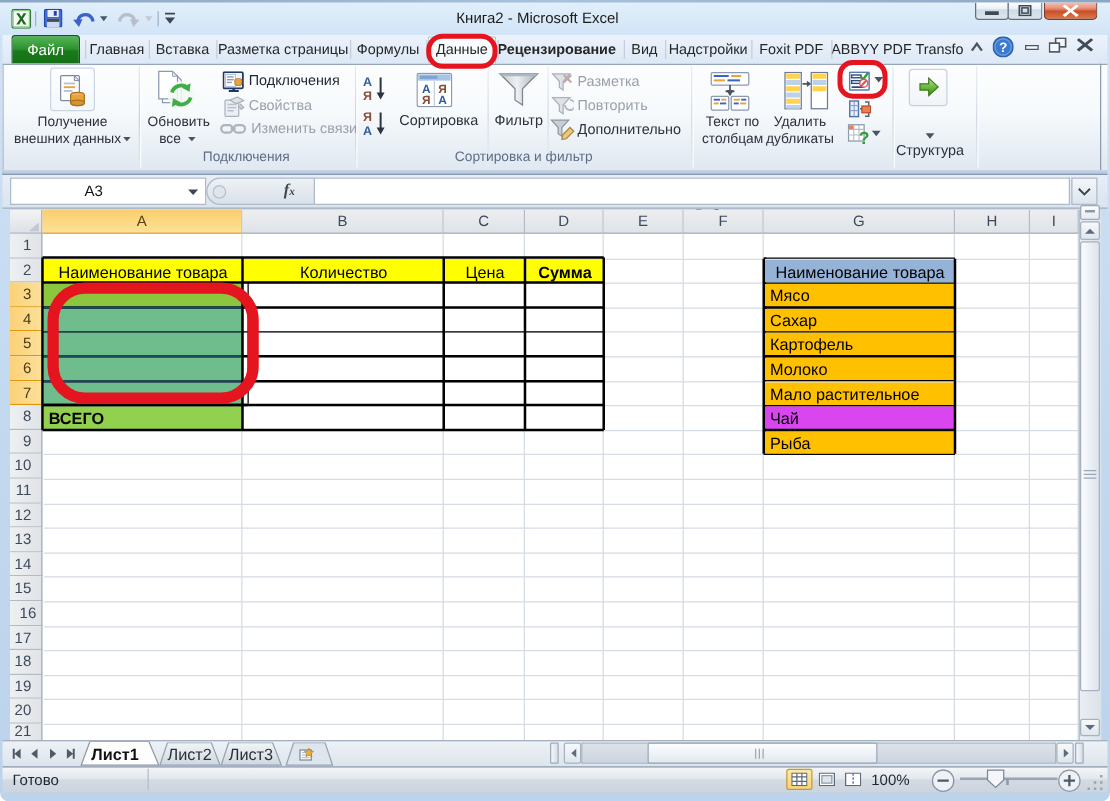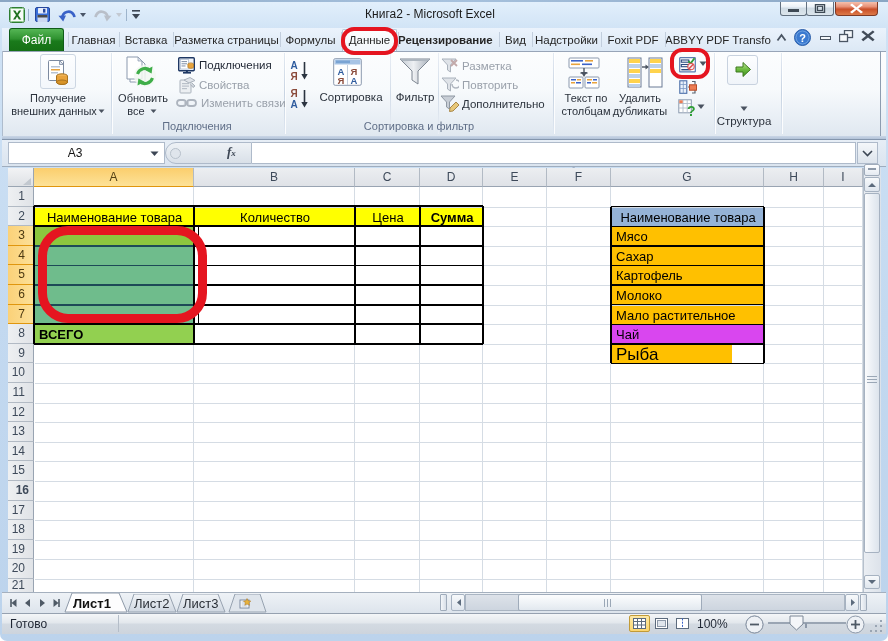--- a/index.html
+++ b/index.html
@@ -342,21 +342,21 @@
 <div style="position:absolute;left:8px;top:285.0px;width:26px;height:19.6px;background:linear-gradient(90deg,#fbd178,#fce098);border-right:1px solid #99a4b2;border-bottom:1px solid #e0960e;color:#4c3a12;font-size:12px;text-align:right;padding-right:8px;line-height:19px;overflow:hidden;">6</div>
 <div style="position:absolute;left:8px;top:304.6px;width:26px;height:19.6px;background:linear-gradient(90deg,#fbd178,#fce098);border-right:1px solid #99a4b2;border-bottom:1px solid #e0960e;color:#4c3a12;font-size:12px;text-align:right;padding-right:8px;line-height:19px;overflow:hidden;">7</div>
 <div style="position:absolute;left:8px;top:324.2px;width:26px;height:19.6px;background:linear-gradient(90deg,#eef0f2,#e0e3e7);border-right:1px solid #99a4b2;border-bottom:1px solid #b2bac4;color:#3e4a5a;font-size:12px;text-align:right;padding-right:8px;line-height:19px;overflow:hidden;">8</div>
 <div style="position:absolute;left:8px;top:343.8px;width:26px;height:19.6px;background:linear-gradient(90deg,#eef0f2,#e0e3e7);border-right:1px solid #99a4b2;border-bottom:1px solid #b2bac4;color:#3e4a5a;font-size:12px;text-align:right;padding-right:8px;line-height:19px;overflow:hidden;">9</div>
 <div style="position:absolute;left:8px;top:363.4px;width:26px;height:19.6px;background:linear-gradient(90deg,#eef0f2,#e0e3e7);border-right:1px solid #99a4b2;border-bottom:1px solid #b2bac4;color:#3e4a5a;font-size:12px;text-align:right;padding-right:8px;line-height:19px;overflow:hidden;">10</div>
 <div style="position:absolute;left:8px;top:383.0px;width:26px;height:19.6px;background:linear-gradient(90deg,#eef0f2,#e0e3e7);border-right:1px solid #99a4b2;border-bottom:1px solid #b2bac4;color:#3e4a5a;font-size:12px;text-align:right;padding-right:8px;line-height:19px;overflow:hidden;">11</div>
 <div style="position:absolute;left:8px;top:402.6px;width:26px;height:19.6px;background:linear-gradient(90deg,#eef0f2,#e0e3e7);border-right:1px solid #99a4b2;border-bottom:1px solid #b2bac4;color:#3e4a5a;font-size:12px;text-align:right;padding-right:8px;line-height:19px;overflow:hidden;">12</div>
 <div style="position:absolute;left:8px;top:422.2px;width:26px;height:19.6px;background:linear-gradient(90deg,#eef0f2,#e0e3e7);border-right:1px solid #99a4b2;border-bottom:1px solid #b2bac4;color:#3e4a5a;font-size:12px;text-align:right;padding-right:8px;line-height:19px;overflow:hidden;">13</div>
 <div style="position:absolute;left:8px;top:441.8px;width:26px;height:19.6px;background:linear-gradient(90deg,#eef0f2,#e0e3e7);border-right:1px solid #99a4b2;border-bottom:1px solid #b2bac4;color:#3e4a5a;font-size:12px;text-align:right;padding-right:8px;line-height:19px;overflow:hidden;">14</div>
 <div style="position:absolute;left:8px;top:461.4px;width:26px;height:19.6px;background:linear-gradient(90deg,#eef0f2,#e0e3e7);border-right:1px solid #99a4b2;border-bottom:1px solid #b2bac4;color:#3e4a5a;font-size:12px;text-align:right;padding-right:8px;line-height:19px;overflow:hidden;">15</div>
-<div style="position:absolute;left:8px;top:481.0px;width:26px;height:19.6px;background:linear-gradient(90deg,#eef0f2,#e0e3e7);border-right:1px solid #99a4b2;border-bottom:1px solid #b2bac4;color:#3e4a5a;font-size:12px;text-align:right;padding-right:4px;line-height:19px;overflow:hidden;font-weight:bold;">16</div>
+<div style="position:absolute;left:8px;top:481.0px;width:26px;height:19.6px;background:linear-gradient(90deg,#eef0f2,#e0e3e7);border-right:1px solid #99a4b2;border-bottom:1px solid #b2bac4;color:#3e4a5a;font-size:12px;text-align:right;padding-right:4px;line-height:19px;overflow:hidden;">16</div>
 <div style="position:absolute;left:8px;top:500.6px;width:26px;height:19.6px;background:linear-gradient(90deg,#eef0f2,#e0e3e7);border-right:1px solid #99a4b2;border-bottom:1px solid #b2bac4;color:#3e4a5a;font-size:12px;text-align:right;padding-right:8px;line-height:19px;overflow:hidden;">17</div>
 <div style="position:absolute;left:8px;top:520.2px;width:26px;height:19.6px;background:linear-gradient(90deg,#eef0f2,#e0e3e7);border-right:1px solid #99a4b2;border-bottom:1px solid #b2bac4;color:#3e4a5a;font-size:12px;text-align:right;padding-right:8px;line-height:19px;overflow:hidden;">18</div>
 <div style="position:absolute;left:8px;top:539.8px;width:26px;height:19.6px;background:linear-gradient(90deg,#eef0f2,#e0e3e7);border-right:1px solid #99a4b2;border-bottom:1px solid #b2bac4;color:#3e4a5a;font-size:12px;text-align:right;padding-right:8px;line-height:19px;overflow:hidden;">19</div>
 <div style="position:absolute;left:8px;top:559.4px;width:26px;height:19.6px;background:linear-gradient(90deg,#eef0f2,#e0e3e7);border-right:1px solid #99a4b2;border-bottom:1px solid #b2bac4;color:#3e4a5a;font-size:12px;text-align:right;padding-right:8px;line-height:19px;overflow:hidden;">20</div>
 <div style="position:absolute;left:8px;top:579.0px;width:26px;height:13.5px;background:linear-gradient(90deg,#eef0f2,#e0e3e7);border-right:1px solid #99a4b2;border-bottom:1px solid #b2bac4;color:#3e4a5a;font-size:12px;text-align:right;padding-right:8px;line-height:12px;overflow:hidden;">21</div>
 <div style="position:absolute;left:193px;top:187px;width:1px;height:405px;background:#d5dce4;"></div>
 <div style="position:absolute;left:354px;top:187px;width:1px;height:405px;background:#d5dce4;"></div>
 <div style="position:absolute;left:419px;top:187px;width:1px;height:405px;background:#d5dce4;"></div>
 <div style="position:absolute;left:482px;top:187px;width:1px;height:405px;background:#d5dce4;"></div>
 <div style="position:absolute;left:546px;top:187px;width:1px;height:405px;background:#d5dce4;"></div>
@@ -394,21 +394,21 @@
 <div style="position:absolute;left:35px;top:286.0px;width:159px;height:18.6px;font-size:13px;color:#000;line-height:19px;white-space:nowrap;overflow:hidden;background:#6fbc8c;text-align:center;"></div>
 <div style="position:absolute;left:35px;top:305.6px;width:159px;height:18.6px;font-size:13px;color:#000;line-height:19px;white-space:nowrap;overflow:hidden;background:#6fbc8c;text-align:center;"></div>
 <div style="position:absolute;left:35px;top:325.2px;width:159px;height:18.6px;font-size:13px;color:#000;line-height:19px;white-space:nowrap;overflow:hidden;background:#92d050;font-weight:bold;padding-left:4px;">ВСЕГО</div>
 <div style="position:absolute;left:612px;top:207.6px;width:152px;height:18.6px;font-size:13px;color:#000;line-height:19px;white-space:nowrap;overflow:hidden;background:#95b3d7;text-align:center;">Наименование товара</div>
 <div style="position:absolute;left:612px;top:227.2px;width:152px;height:18.6px;font-size:13px;color:#000;line-height:19px;white-space:nowrap;overflow:hidden;background:#ffc000;padding-left:4px;">Мясо</div>
 <div style="position:absolute;left:612px;top:246.8px;width:152px;height:18.6px;font-size:13px;color:#000;line-height:19px;white-space:nowrap;overflow:hidden;background:#ffc000;padding-left:4px;">Сахар</div>
 <div style="position:absolute;left:612px;top:266.4px;width:152px;height:18.6px;font-size:13px;color:#000;line-height:19px;white-space:nowrap;overflow:hidden;background:#ffc000;padding-left:4px;">Картофель</div>
 <div style="position:absolute;left:612px;top:286.0px;width:152px;height:18.6px;font-size:13px;color:#000;line-height:19px;white-space:nowrap;overflow:hidden;background:#ffc000;padding-left:4px;">Молоко</div>
 <div style="position:absolute;left:612px;top:305.6px;width:152px;height:18.6px;font-size:13px;color:#000;line-height:19px;white-space:nowrap;overflow:hidden;background:#ffc000;padding-left:4px;">Мало растительное</div>
 <div style="position:absolute;left:612px;top:325.2px;width:152px;height:18.6px;font-size:13px;color:#000;line-height:19px;white-space:nowrap;overflow:hidden;background:#d946ef;padding-left:4px;">Чай</div>
-<div style="position:absolute;left:612px;top:344.8px;width:120px;height:18.6px;font-size:17px;color:#000;line-height:19px;white-space:nowrap;overflow:hidden;background:#ffc000;padding-left:4px;">Рыба</div>
+<div style="position:absolute;left:612px;top:344.8px;width:152px;height:18.6px;font-size:13px;color:#000;line-height:19px;white-space:nowrap;overflow:hidden;background:#ffc000;padding-left:4px;">Рыба</div>
 <div style="position:absolute;left:34px;top:204.6px;width:449px;height:2.5px;background:#000;"></div>
 <div style="position:absolute;left:34px;top:225.4px;width:449px;height:1.8px;background:#000;"></div>
 <div style="position:absolute;left:34px;top:245.0px;width:449px;height:1.8px;background:#000;"></div>
 <div style="position:absolute;left:34px;top:264.6px;width:449px;height:1.8px;background:#000;"></div>
 <div style="position:absolute;left:34px;top:284.2px;width:449px;height:1.8px;background:#000;"></div>
 <div style="position:absolute;left:34px;top:303.8px;width:449px;height:1.8px;background:#000;"></div>
 <div style="position:absolute;left:34px;top:323.4px;width:449px;height:1.8px;background:#000;"></div>
 <div style="position:absolute;left:34px;top:343.0px;width:449px;height:1.8px;background:#000;"></div>
 <div style="position:absolute;left:33.2px;top:205.6px;width:1.8px;height:138.2px;background:#000;"></div>
 <div style="position:absolute;left:193.2px;top:205.6px;width:1.8px;height:138.2px;background:#000;"></div>

